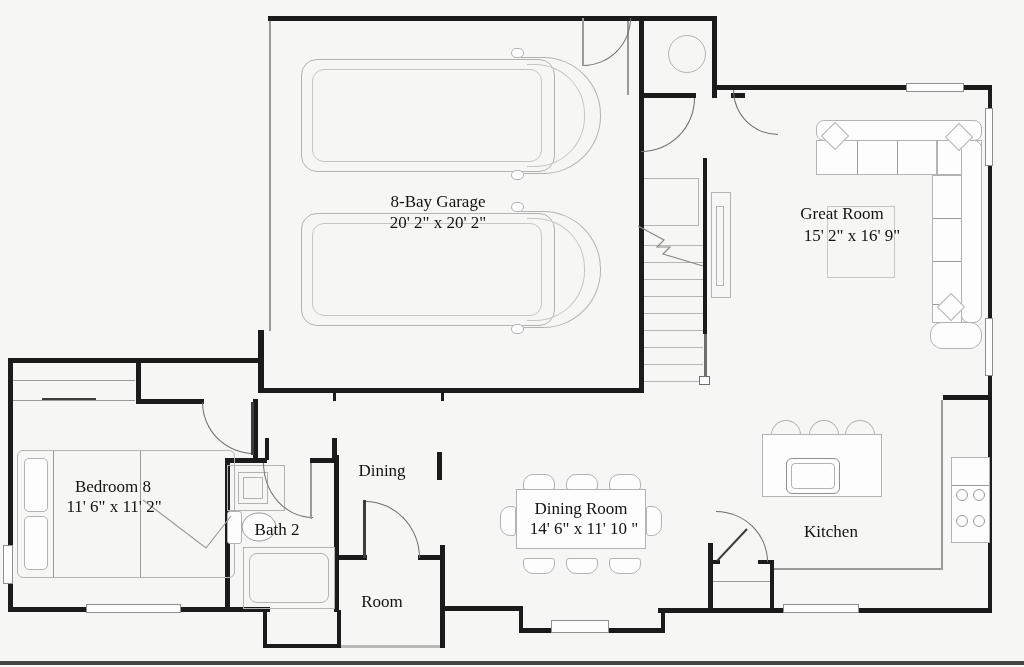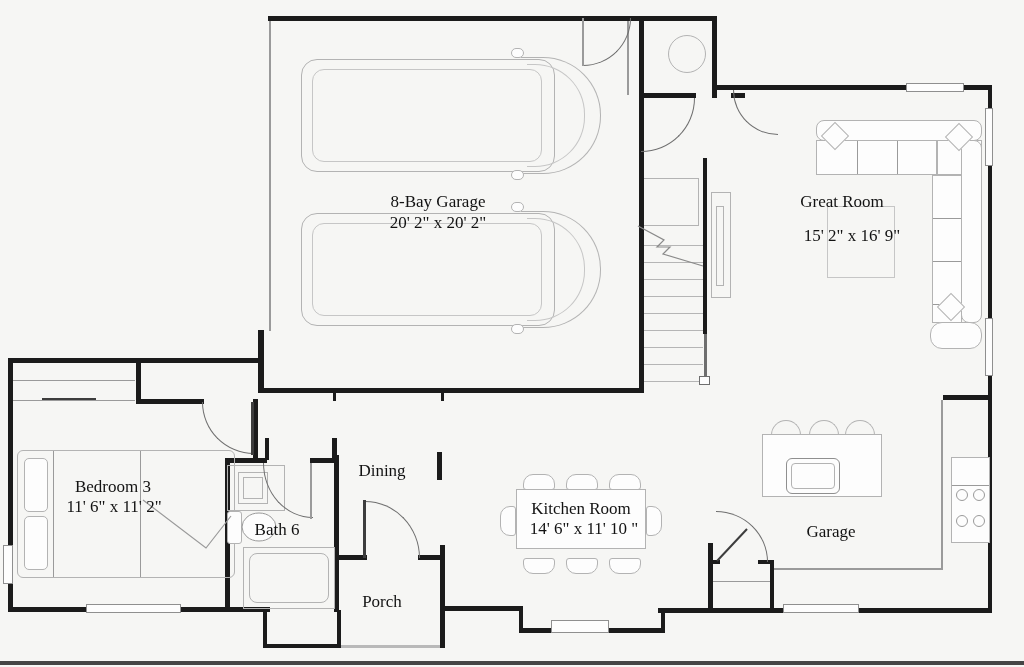--- a/index.html
+++ b/index.html
@@ -187,25 +187,25 @@
 
   <svg class="ovl" width="1024" height="667" viewBox="0 0 1024 667">
     <path d="M638,226 L664,240 L657,247 L670,247 L663,254 L703,266" fill="none" stroke="#8a8a8a" stroke-width="1.2"></path>
     <line x1="717" y1="561" x2="747" y2="529" stroke="#3d3d3d" stroke-width="2"></line>
     <polyline points="143,500 206,548 231,516" fill="none" stroke="#9a9a9a" stroke-width="1.2"></polyline>
     <ellipse cx="259" cy="527" rx="17" ry="14" fill="#fdfdfd" stroke="#9a9a9a" stroke-width="1"></ellipse>
   </svg>
 
   <span class="lbl" style="left:438px;top:192px">8-Bay Garage</span>
   <span class="lbl" style="left:438px;top:213px">20' 2" x 20' 2"</span>
-  <span class="lbl" style="left:842px;top:192px">Great Room</span>
+  <span class="lbl" style="left:842px;top:204px">Great Room</span>
   <span class="lbl" style="left:852px;top:226px">15' 2" x 16' 9"</span>
-  <span class="lbl" style="left:113px;top:477px">Bedroom 3</span>
+  <span class="lbl" style="left:113px;top:477px">Bedroom 8</span>
   <span class="lbl" style="left:114px;top:497px">11' 6" x 11' 2"</span>
-  <span class="lbl" style="left:277px;top:520px">Bath 6</span>
+  <span class="lbl" style="left:277px;top:520px">Bath 2</span>
   <span class="lbl" style="left:382px;top:461px">Dining</span>
-  <span class="lbl" style="left:581px;top:499px">Kitchen Room</span>
+  <span class="lbl" style="left:581px;top:499px">Dining Room</span>
   <span class="lbl" style="left:584px;top:519px">14' 6" x 11' 10 "</span>
-  <span class="lbl" style="left:382px;top:592px">Porch</span>
-  <span class="lbl" style="left:831px;top:522px">Garage</span>
+  <span class="lbl" style="left:382px;top:592px">Room</span>
+  <span class="lbl" style="left:831px;top:522px">Kitchen</span>
 
   <i class="band" style="left:0;top:661px;width:1024px;height:4px"></i>
 </div>
 
 </body></html>

